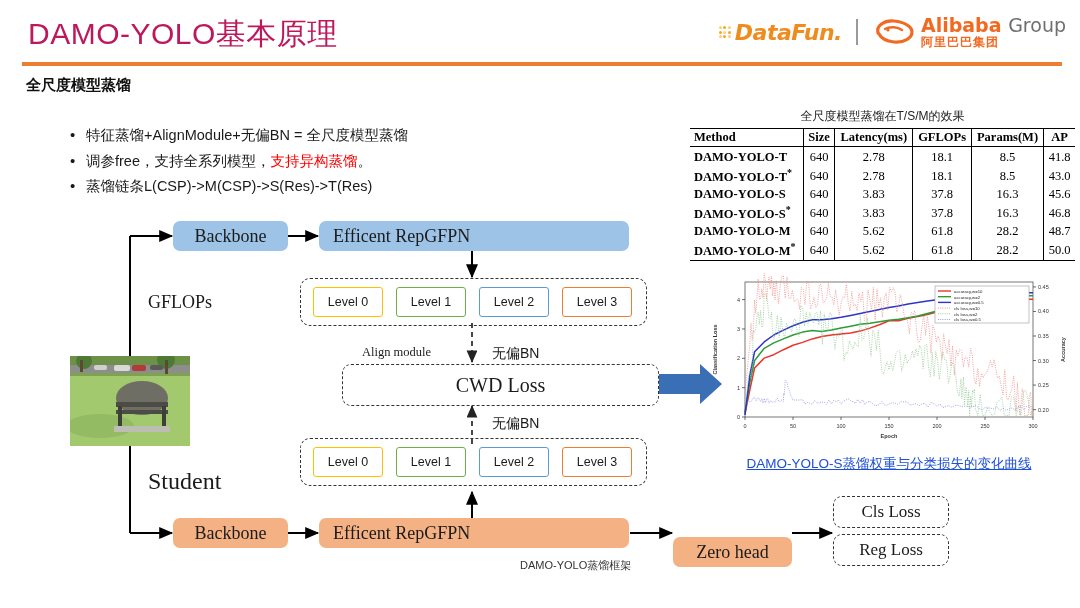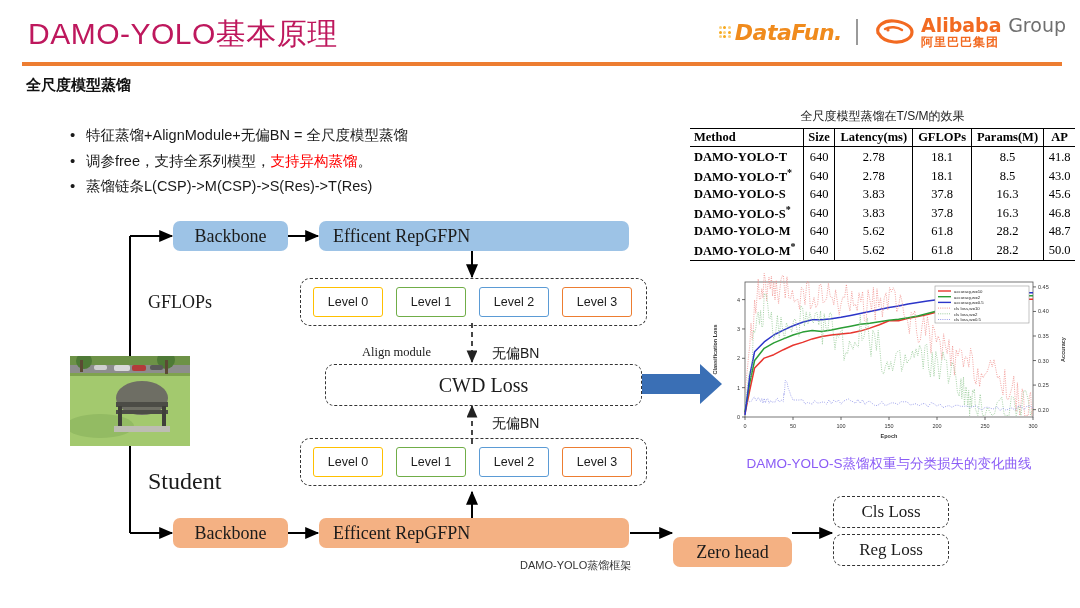--- a/index.html
+++ b/index.html
@@ -57,21 +57,21 @@
   table.res thead tr{border-top:1.6px solid #000;border-bottom:1.2px solid #000;}
   table.res tbody{border-bottom:1.6px solid #000;}
   table.res tbody tr:first-child td{padding-top:3px;}
   table.res td.m,table.res th.m{text-align:left;font-weight:bold;white-space:nowrap;}
   table.res td.n{text-align:center;}
   table.res .vl{border-left:1px solid #000;}
   sup.star{font-size:10px;vertical-align:super;}
 
   
   .chart-box{position:absolute;left:703px;top:272px;width:372px;height:180px;background:#fff;}
-  .chart-cap{position:absolute;left:703px;top:455px;width:372px;text-align:center;font-size:13.5px;color:#8b5cf6;}
+  .chart-cap{position:absolute;left:703px;top:455px;width:372px;text-align:center;font-size:13.5px;color:#1d4ed8;text-decoration:underline;}
 
   
   .diagram{position:absolute;left:0;top:0;width:1080px;height:608px;pointer-events:none;}
   .node{
     position:absolute;display:flex;align-items:center;justify-content:center;
     font-family:"Liberation Serif", serif;color:#1b1b1b;
   }
   .blue-box{background:#9DC3E6;border-radius:7px;font-size:18px;}
   .orange-box{background:#F4B183;border-radius:7px;font-size:18px;}
   .level{
@@ -365,21 +365,21 @@
       <span>Level 2</span>
     </div>
     <div class="node level lv3" style="left:562px;top:287px;width:68px;height:28px;">
       <span>Level 3</span>
     </div>
 
     <div class="smalllabel" style="left:362px;top:345px;font-size:12.5px;">Align module</div>
     <div class="cn-label" style="left:492px;top:345px;">无偏BN</div>
     <div class="cn-label" style="left:492px;top:415px;">无偏BN</div>
 
-    <div class="dashbox" style="left:325px;top:364px;width:315px;height:40px;font-size:20px;">
+    <div class="dashbox" style="left:342px;top:364px;width:315px;height:40px;font-size:20px;">
       <span>CWD Loss</span>
     </div>
 
     <div class="dashgroup" style="left:300px;top:438px;width:345px;height:46px;"></div>
     <div class="node level lv0" style="left:313px;top:447px;width:68px;height:28px;">
       <span>Level 0</span>
     </div>
     <div class="node level lv1" style="left:396px;top:447px;width:68px;height:28px;">
       <span>Level 1</span>
     </div>

